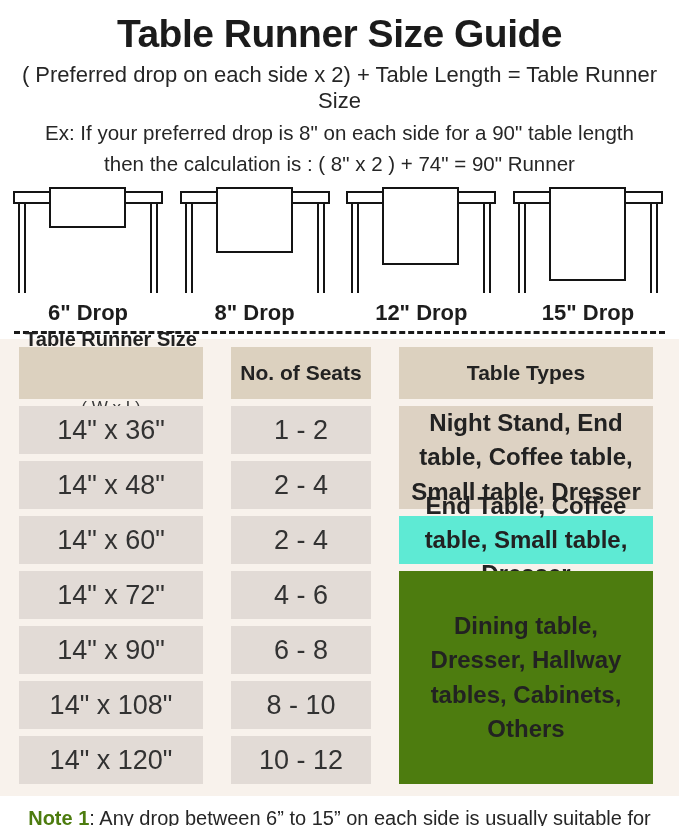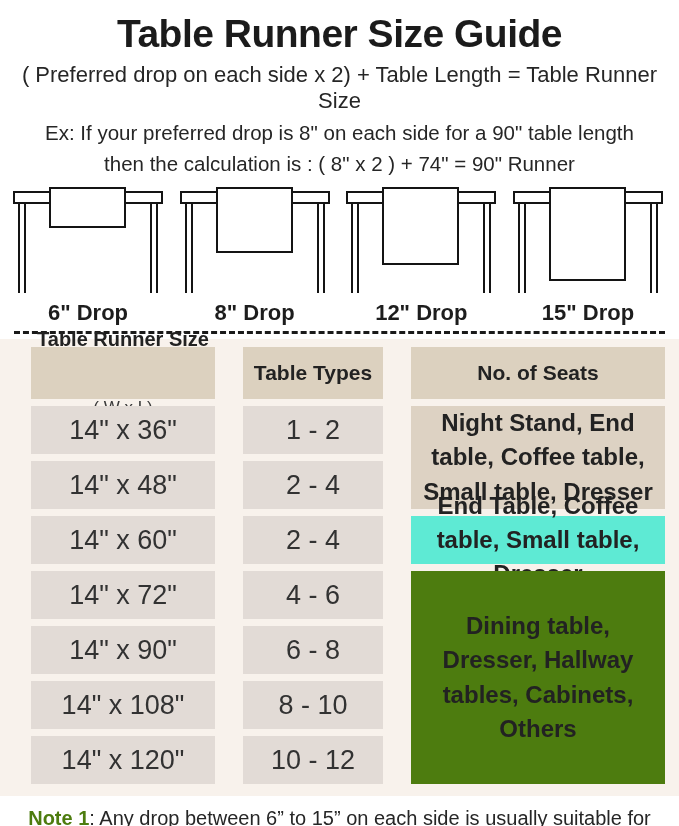--- a/index.html
+++ b/index.html
@@ -50,21 +50,21 @@
   }
   .dashes{
     border-top:3px dashed #1a1a1a; height:0;
     margin:5px 14px 0 14px;
   }
 
   
   .panel{
     background:#f8f2ec;
     margin-top:5px;
-    padding:8px 0 12px 12px;
+    padding:8px 0 12px 0;
   }
   .grid{
     display:grid;
     grid-template-columns:184px 140px 254px;
     grid-template-rows:52px repeat(7,48px);
     column-gap:28px; row-gap:7px;
     width:634px; margin-left:19px;
   }
   .cell{
     display:flex; flex-direction:column; align-items:center; justify-content:center;
@@ -142,22 +142,22 @@
 
 <div class="dashes"></div>
 
 <div class="panel">
   <div class="grid">
 
     <div class="cell hdr">
       <div class="h-main">Table Runner Size</div>
       <div class="h-sub">( W x L)</div>
     </div>
+    <div class="cell hdr hdr-single">No. of Seats</div>
     <div class="cell hdr hdr-single">Table Types</div>
-    <div class="cell hdr hdr-single">No. of Seats</div>
 
     <div class="cell val">14" x 36"</div>
     <div class="cell val">1 - 2</div>
     <div class="cell types g1">Night Stand, End table, Coffee table, Small table, Dresser</div>
 
     <div class="cell val">14" x 48"</div>
     <div class="cell val">2 - 4</div>
 
     <div class="cell val">14" x 60"</div>
     <div class="cell val">2 - 4</div>

